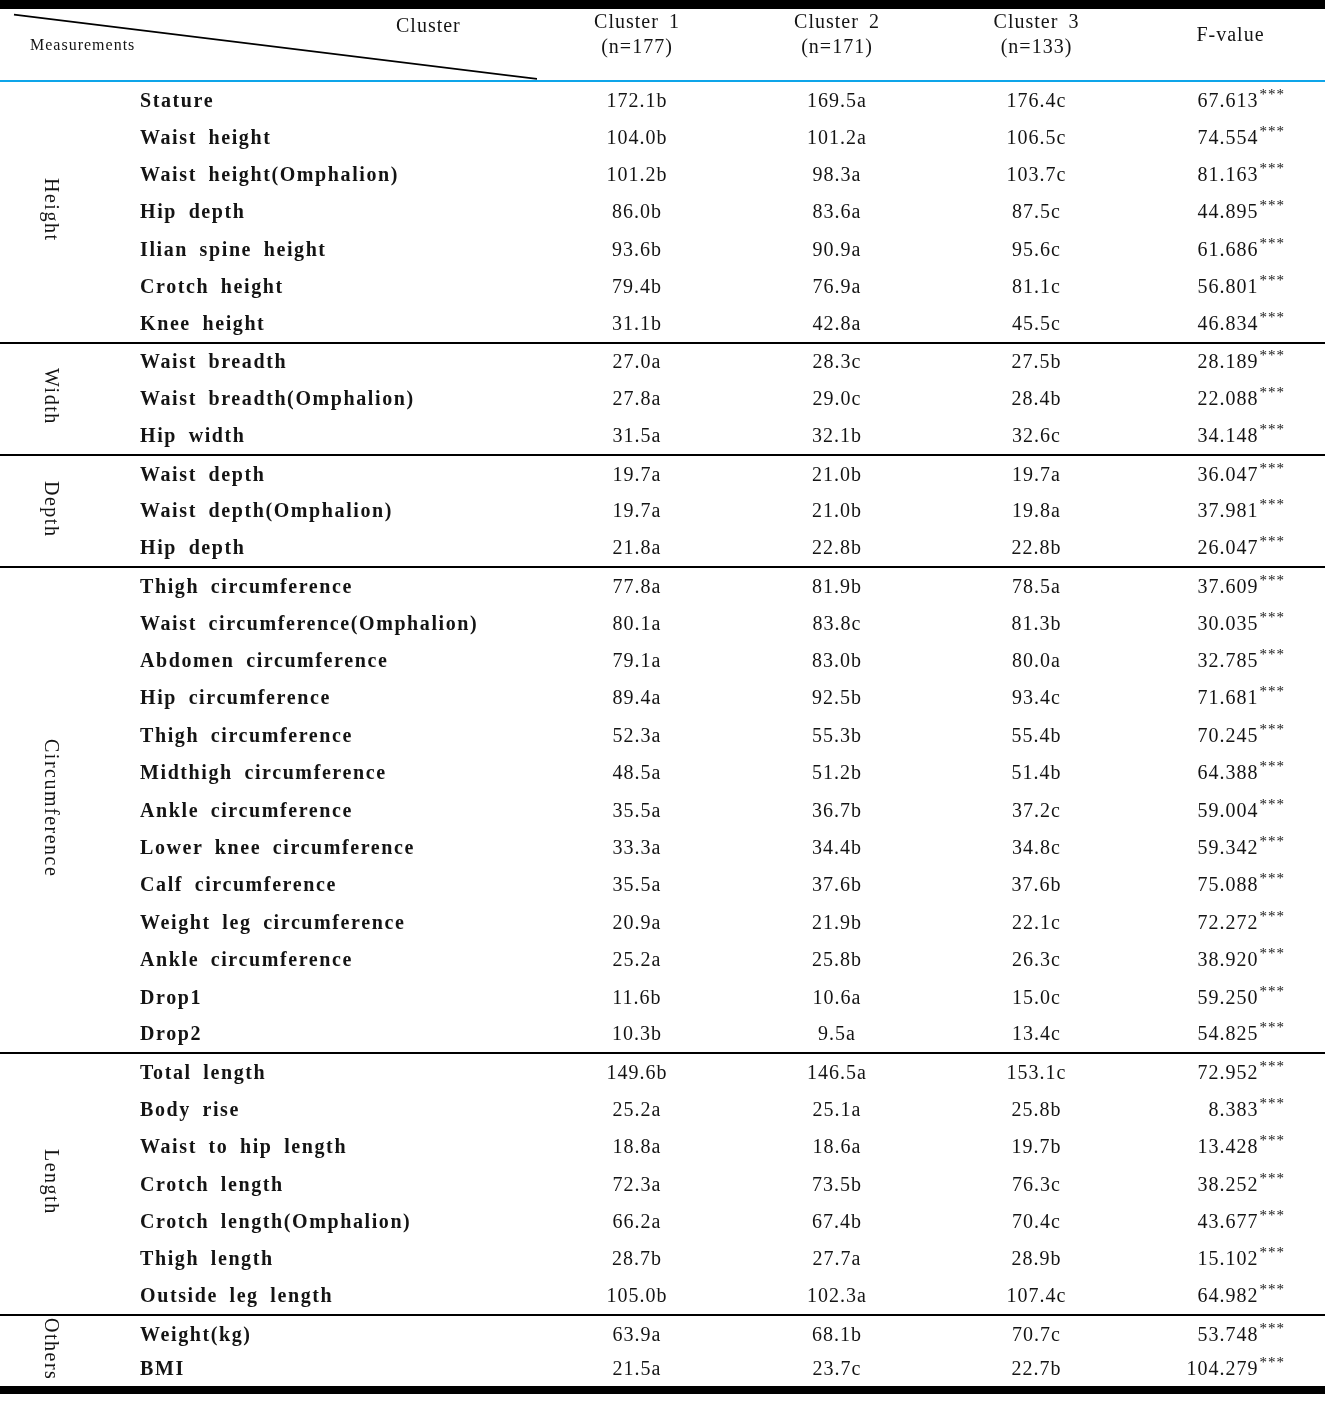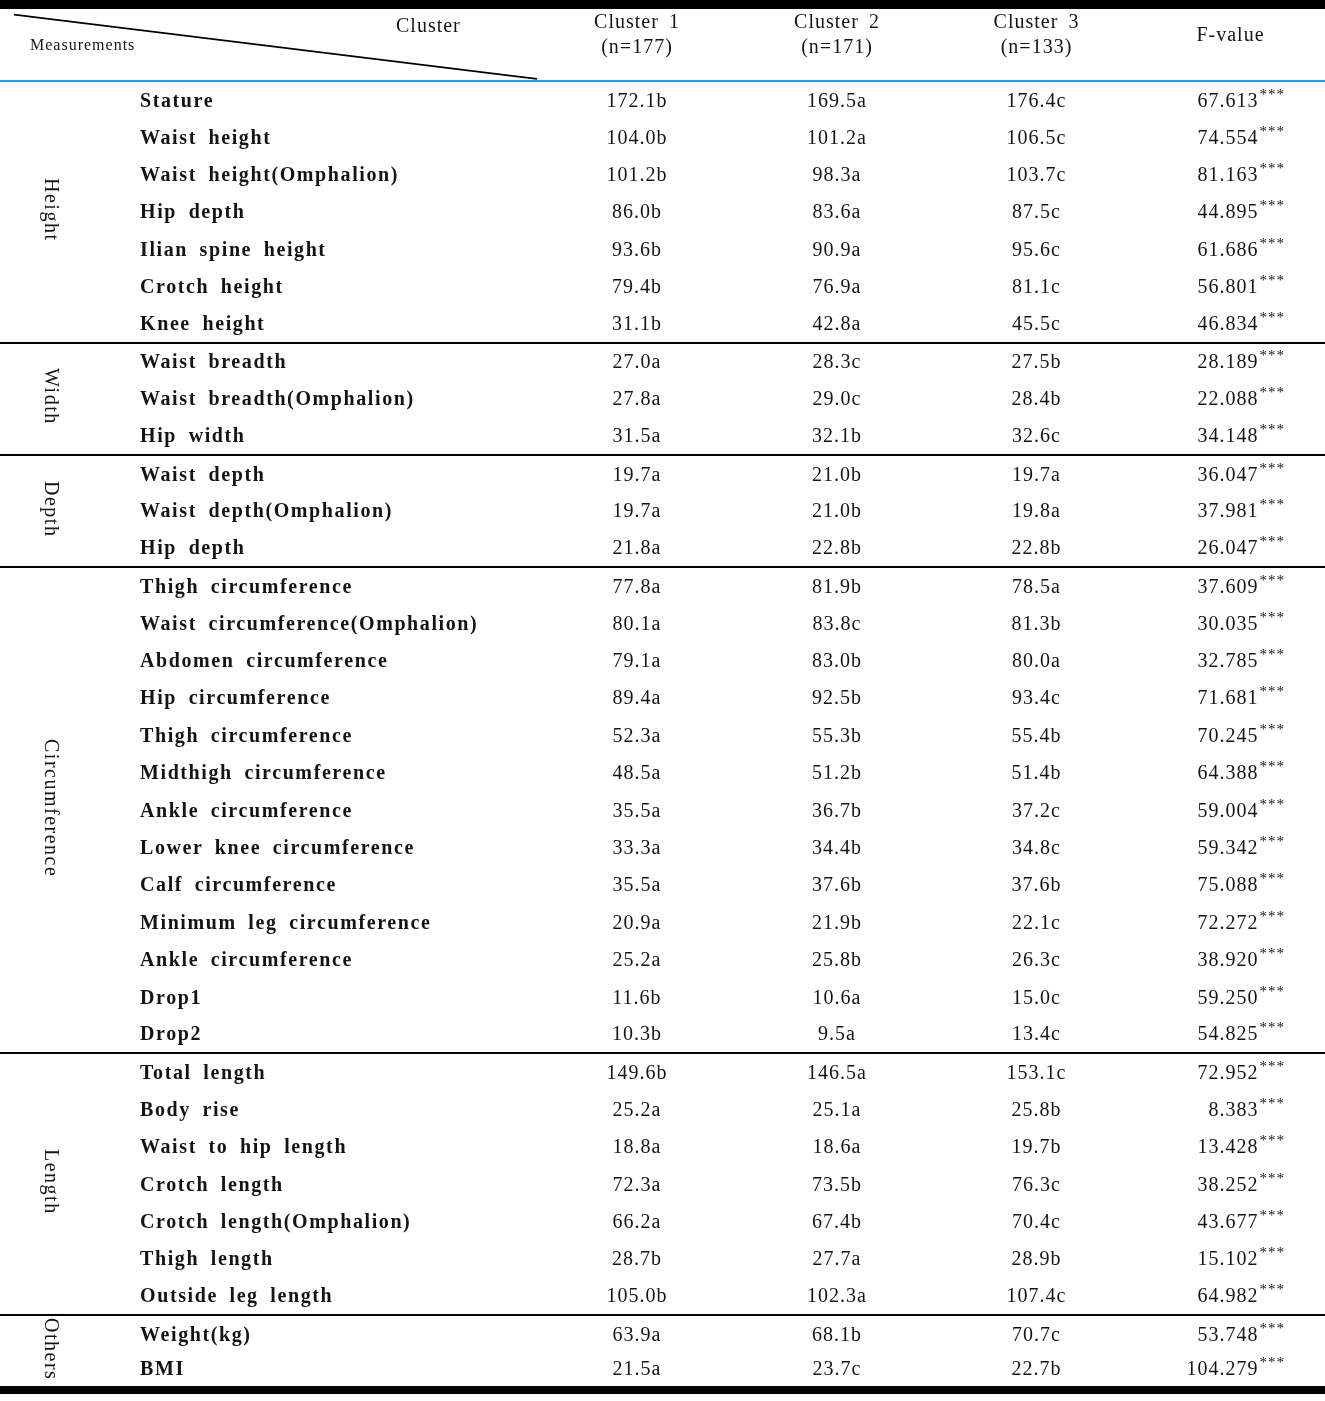--- a/index.html
+++ b/index.html
@@ -244,21 +244,21 @@
           <td class="fval"><span>59.342</span><sup class="stars">***</sup></td>
         </tr>
         <tr>
           <td class="mname">Calf circumference</td>
           <td class="val">35.5a</td>
           <td class="val">37.6b</td>
           <td class="val">37.6b</td>
           <td class="fval"><span>75.088</span><sup class="stars">***</sup></td>
         </tr>
         <tr>
-          <td class="mname">Minimum leg circumference</td>
+          <td class="mname">Weight leg circumference</td>
           <td class="val">20.9a</td>
           <td class="val">21.9b</td>
           <td class="val">22.1c</td>
           <td class="fval"><span>72.272</span><sup class="stars">***</sup></td>
         </tr>
         <tr>
           <td class="mname">Ankle circumference</td>
           <td class="val">25.2a</td>
           <td class="val">25.8b</td>
           <td class="val">26.3c</td>

